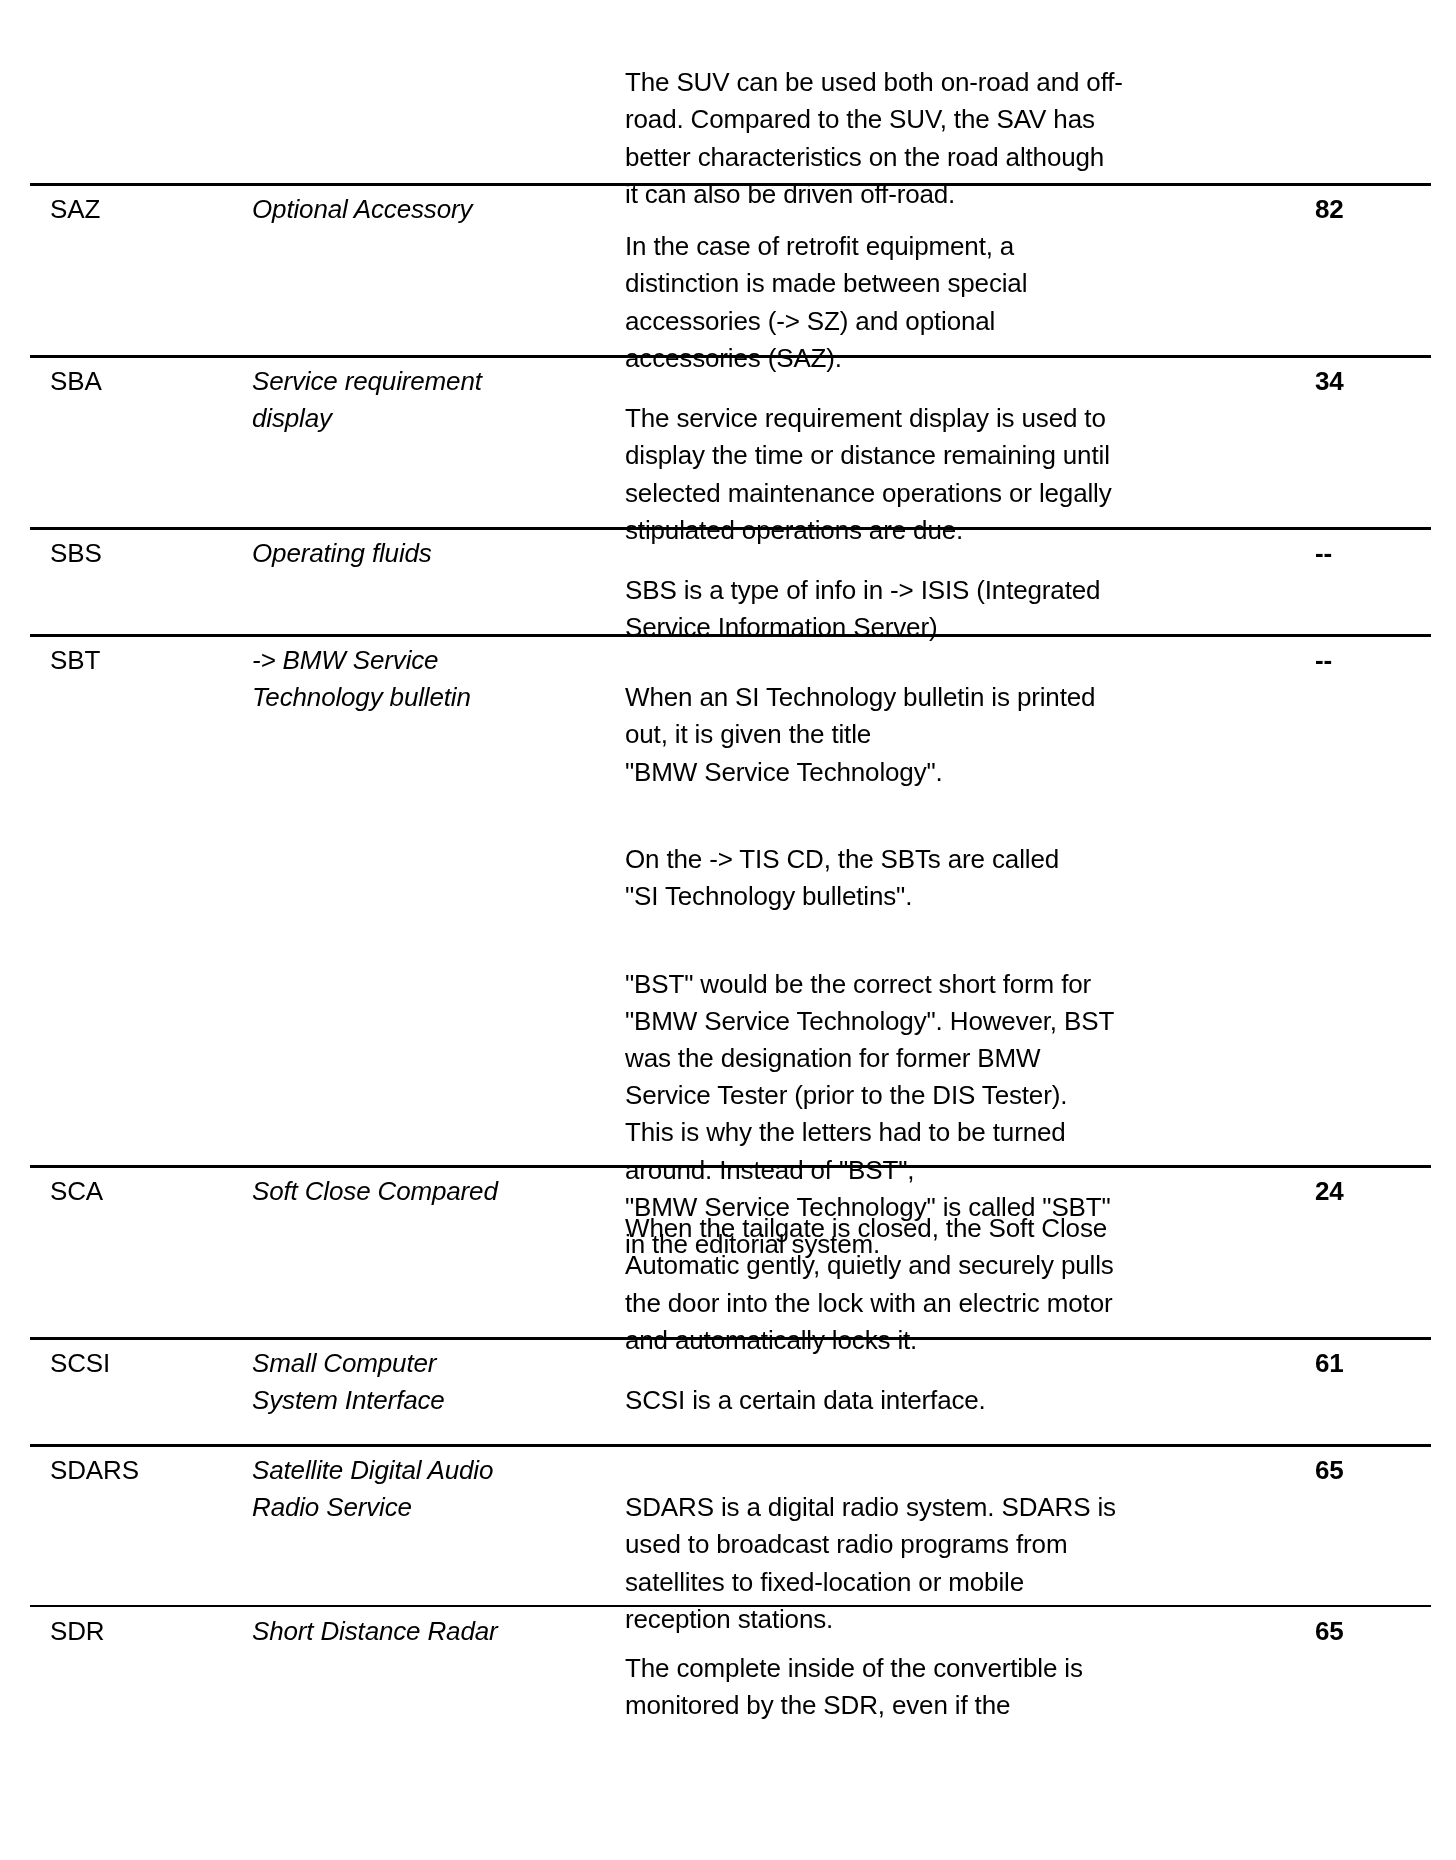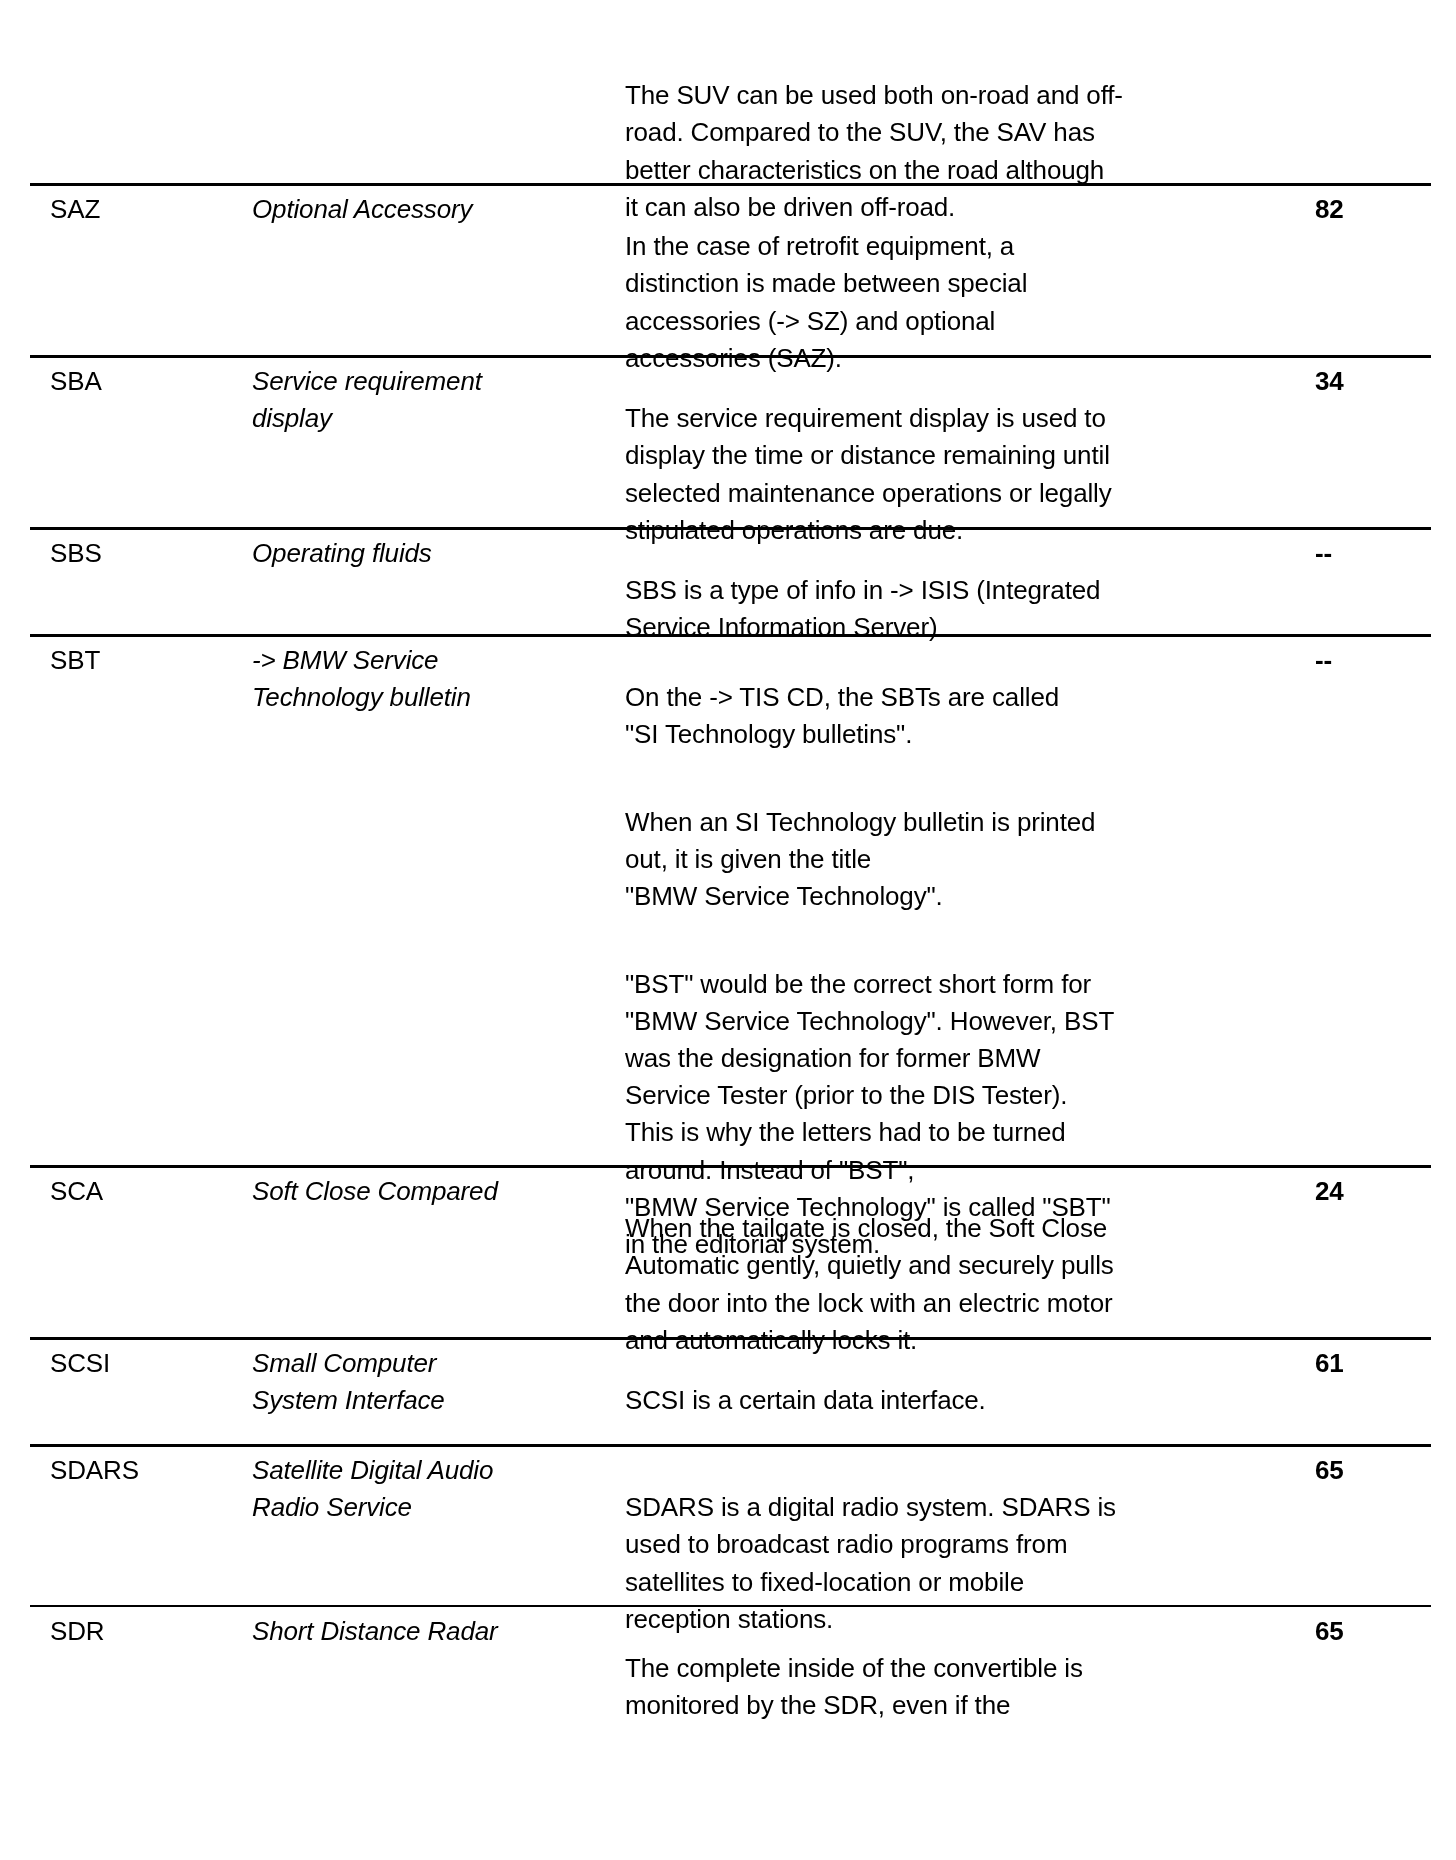--- a/index.html
+++ b/index.html
@@ -57,21 +57,21 @@
   .row.r0 .cell { top: 27px; }
   .row.r1 { top: 183px; }
   .row.r2 { top: 355px; }
   .row.r3 { top: 527px; }
   .row.r4 { top: 634px; }
   .row.r5 { top: 1165px; }
   .row.r6 { top: 1337px; }
   .row.r7 { top: 1444px; }
   .row.r8 { top: 1605px; }
   .row .cell { top: 8px; }
-  .row.r0 .cell { top: 40px; }
+  .row.r0 .cell { top: 27px; }
 </style>
 </head>
 <body>
 
 <div class="page">
 
   <div class="row r0">
 
     <div class="cell c-desc">
       <p>The SUV can be used both on-road and off-
@@ -118,25 +118,25 @@
     </div>
     <div class="cell c-page">--</div>
   </div>
 
   <div class="row r4">
     <div class="rule"></div>
     <div class="cell c-abbr">SBT</div>
     <div class="cell c-term">-&gt; BMW Service
 Technology bulletin</div>
     <div class="cell c-desc">
-      <p>On the -&gt; TIS CD, the SBTs are called
-"SI Technology bulletins".</p>
       <p>When an SI Technology bulletin is printed
 out, it is given the title
 "BMW Service Technology".</p>
+      <p>On the -&gt; TIS CD, the SBTs are called
+"SI Technology bulletins".</p>
       <p>"BST" would be the correct short form for
 "BMW Service Technology". However, BST
 was the designation for former BMW
 Service Tester (prior to the DIS Tester).
 This is why the letters had to be turned
 around. Instead of "BST",
 "BMW Service Technology" is called "SBT"
 in the editorial system.</p>
     </div>
     <div class="cell c-page">--</div>

